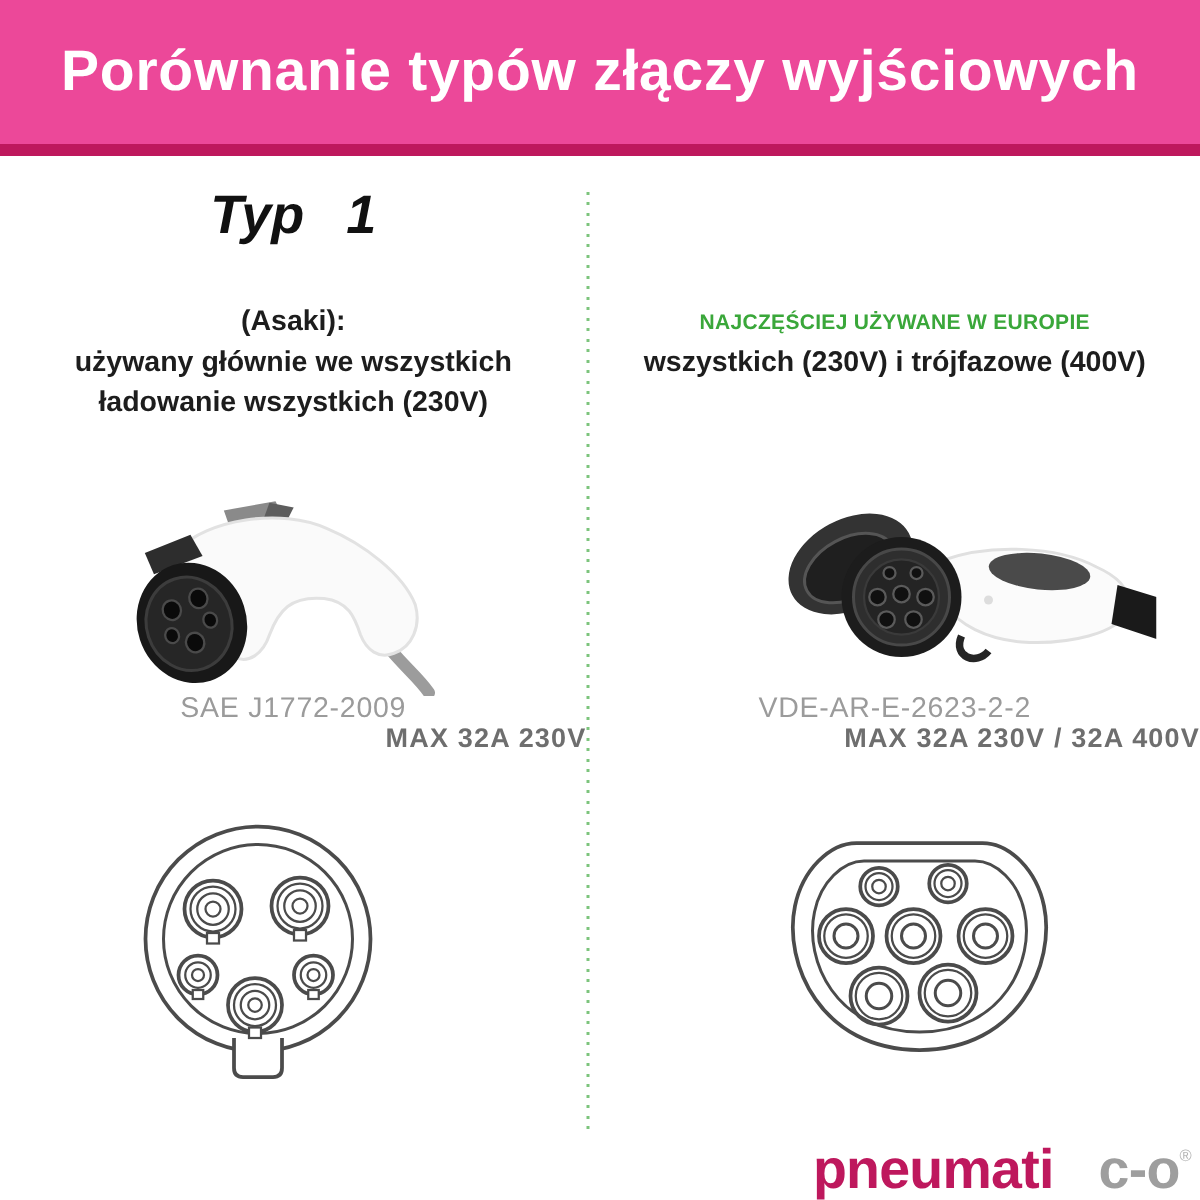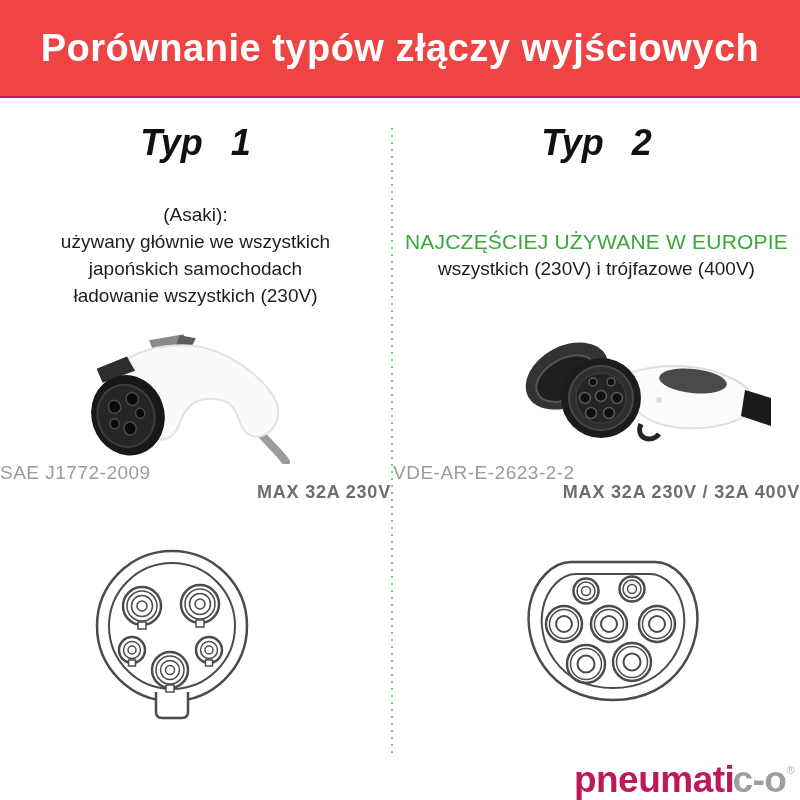--- a/index.html
+++ b/index.html
@@ -3,21 +3,21 @@
 <meta charset="utf-8">
 <style>
   html,body{margin:0;padding:0;}
   body{
     width:800px;height:800px;position:relative;background:#ffffff;
     font-family:"Liberation Sans", sans-serif;overflow:hidden;
   }
   
   .banner{
     position:absolute;left:0;top:0;width:800px;height:96px;
-    background:#ef4444;border-bottom:2px solid #be185d;
+    background:#ec4899;border-bottom:8px solid #be185d;
     display:flex;align-items:center;justify-content:center;
   }
   .banner h1{
     margin:0;color:#ffffff;font-size:38px;font-weight:700;letter-spacing:.5px;
     white-space:nowrap;
   }
   
   .col{position:absolute;top:100px;height:704px;}
   .col-left{left:0;width:391px;}
   .col-right{left:393px;width:407px;}
@@ -25,62 +25,61 @@
     position:absolute;left:391px;top:128px;height:628px;width:2px;
     background:repeating-linear-gradient(to bottom,#7cc47c 0 2px,transparent 2px 7px);
   }
   .typ{
     position:absolute;top:22px;left:0;width:100%;margin:0;text-align:center;
     font-style:italic;font-weight:700;font-size:36px;color:#111;white-space:nowrap;
   }
   .typ .typ-num{margin-left:28px;}
   .para{
     position:absolute;top:101px;left:0;width:100%;text-align:center;
-    font-size:19px;font-weight:400;line-height:27px;color:#1d1d1d;white-space:nowrap;
-  }
-  .highlight{color:#3aa73a;font-size:21px;letter-spacing:.2px;margin-top:27px;}
+    font-size:19px;font-weight:700;line-height:27px;color:#1d1d1d;white-space:nowrap;
+  }
+  .highlight{color:#3aa73a;font-size:14px;letter-spacing:.2px;}
   .plug{position:absolute;}
   .plug1{top:230px;left:52px;width:238px;height:134px;}
   .plug2{top:236px;left:116px;width:262px;height:114px;}
   .standard{
-    position:absolute;top:362px;left:0;width:100%;text-align:left;
+    position:absolute;top:362px;left:0;width:100%;text-align:center;
     font-size:19px;font-weight:400;color:#9b9b9b;letter-spacing:.5px;white-space:nowrap;
   }
   .rating{
     position:absolute;top:382px;left:0;width:100%;text-align:right;
     font-size:18px;font-weight:700;color:#6e6e6e;letter-spacing:.8px;white-space:nowrap;
   }
   .pins{position:absolute;}
   .pins1{top:446px;left:92px;width:160px;height:180px;}
   .pins2{top:450px;left:120px;width:200px;height:162px;}
   
   .logo{
     position:absolute;right:6px;bottom:2px;font-size:37px;font-weight:700;
     line-height:1;white-space:nowrap;letter-spacing:-.5px;
   }
   .logo-pink{color:#be185d;}
-  .logo-gray{color:#9e9e9e;margin-left:-2px;}
+  .logo-gray{color:#9e9e9e;margin-left:-2px;padding-left:32px;}
   .logo-reg{font-size:11px;color:#b5b5b5;vertical-align:18px;font-weight:400;}
 </style>
 </head>
 <body>
 
 <div class="banner">
   <h1>Porównanie typów złączy wyjściowych</h1>
 </div>
 
 <div class="divider"></div>
 
 <section class="col col-left">
   <h2 class="typ"><span>Typ</span><span class="typ-num">1</span></h2>
 
   <div class="para">
     <div>(Asaki):</div>
     <div>używany głównie we wszystkich</div>
-    <div>japońskich samochodach</div>
     <div>ładowanie wszystkich (230V)</div>
   </div>
 
   <svg class="plug plug1" viewBox="0 0 235 132">
     <path d="M206,102 C216,114 224,120 231,130" stroke="#9c9c9c" stroke-width="8" fill="none" stroke-linecap="round"></path>
     <polygon points="96,10 130,4 138,20 102,27" fill="#8a8a8a"></polygon>
     <polygon points="126,5 142,8 136,20 122,16" fill="#5d5d5d"></polygon>
     <path d="M66,36 C84,16 134,8 164,22 C188,32 214,52 222,72 C226,86 220,100 208,104
              C198,108 190,102 186,92 C182,80 178,70 162,68 C140,66 132,76 126,92
              C122,104 112,112 102,106 C92,100 92,88 84,80 C72,70 58,60 58,48
@@ -131,21 +130,20 @@
       <circle cx="78" cy="124" r="18" stroke-width="2.5"></circle>
       <circle cx="78" cy="124" r="14" stroke-width="1.5" fill="none"></circle>
       <circle cx="78" cy="124" r="9.5" stroke-width="1.5" fill="none"></circle>
       <circle cx="78" cy="124" r="4.5" stroke-width="1.5" fill="none"></circle>
       <rect x="74" y="139" width="8" height="7" stroke-width="1.5"></rect>
     </g>
   </svg>
 </section>
 
 <section class="col col-right">
-  <h2 class="typ"><span>Typ</span><span class="typ-num">2</span></h2>
 
   <div class="para">
     <div class="highlight">NAJCZĘŚCIEJ UŻYWANE W EUROPIE</div>
     <div>wszystkich (230V) i trójfazowe (400V)</div>
   </div>
 
   <svg class="plug plug2" viewBox="0 0 262 114">
     <g transform="rotate(-28 58 40)">
       <ellipse cx="58" cy="40" rx="44" ry="30" fill="#333333"></ellipse>
       <ellipse cx="56" cy="42" rx="32" ry="20" fill="#1f1f1f" stroke="#555555" stroke-width="2"></ellipse>

